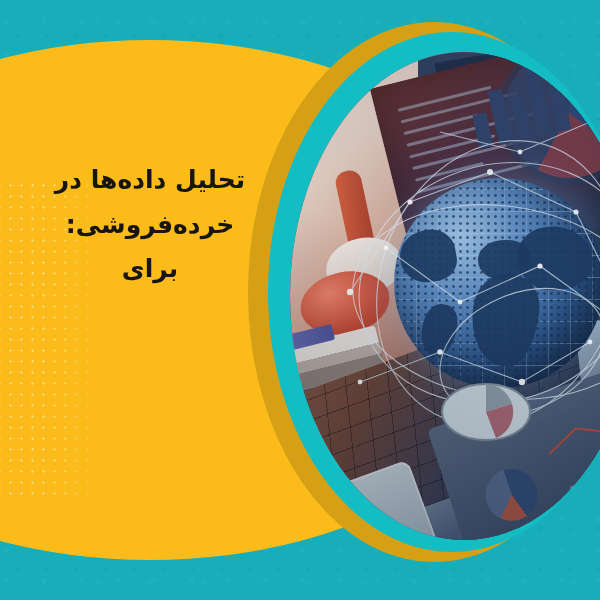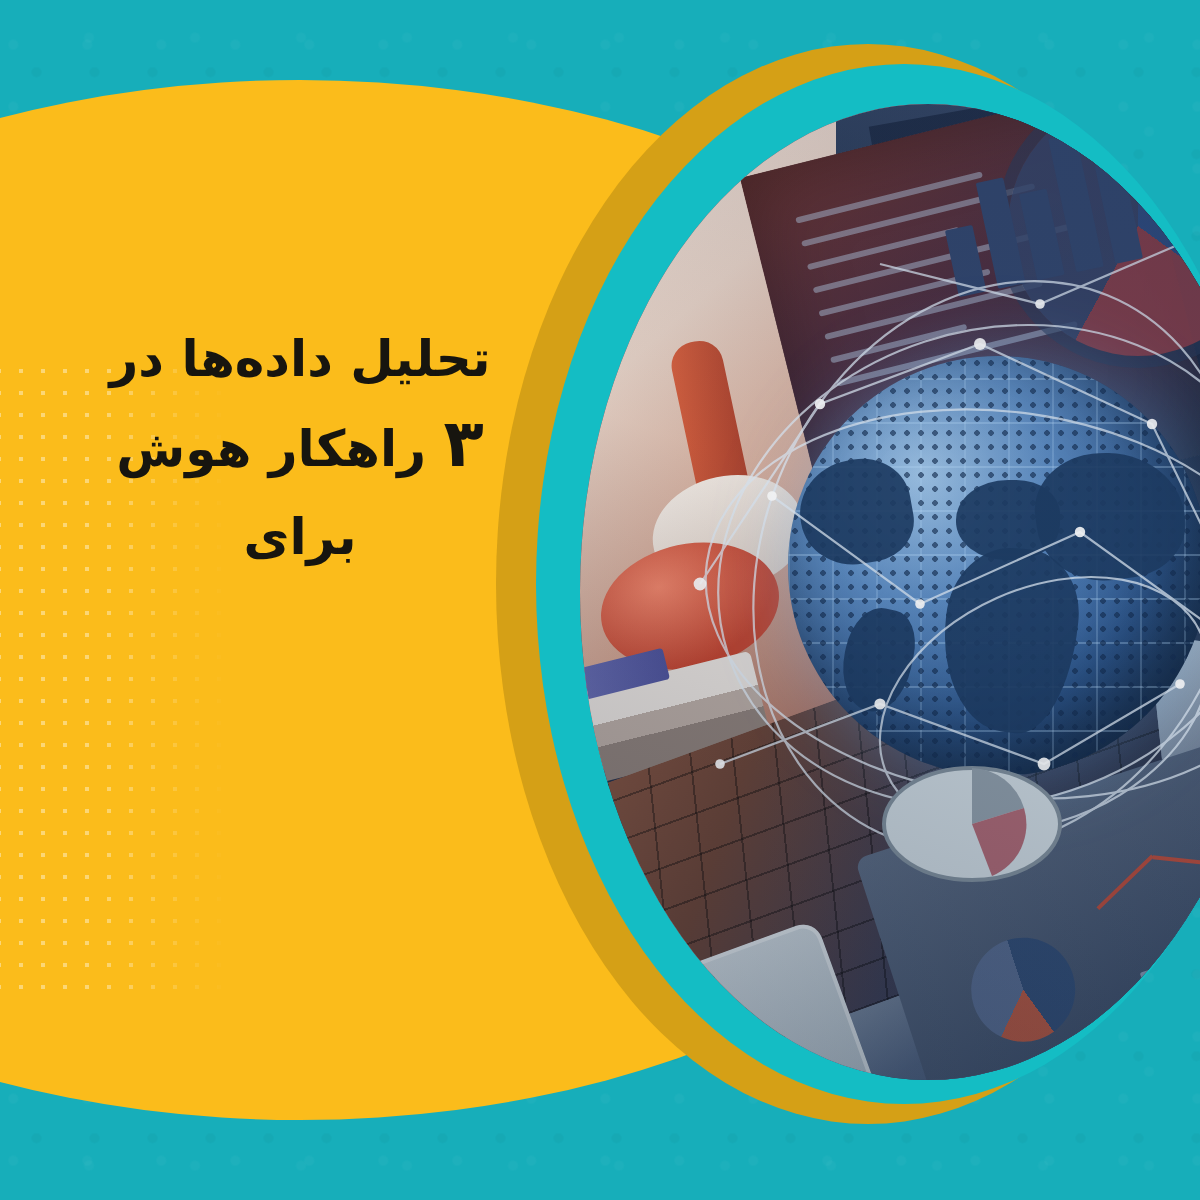--- a/index.html
+++ b/index.html
@@ -389,17 +389,17 @@
           <path d="M196 360 L222 352 A28 28 0 0 1 206 386 Z" fill="#a2525f" opacity=".85"></path>
         </g>
       </svg>
 
       <div class="photo-tint"></div>
     </div>
   </div>
 
   <div class="headline">
     <div>تحلیل داده‌ها در</div>
-    <div><span class="big-num">۳</span> راهکار هوش</div>
+    <div>خرده‌فروشی:</div>
     <div>برای</div>
   </div>
 
 </div>
 
 </body></html>

